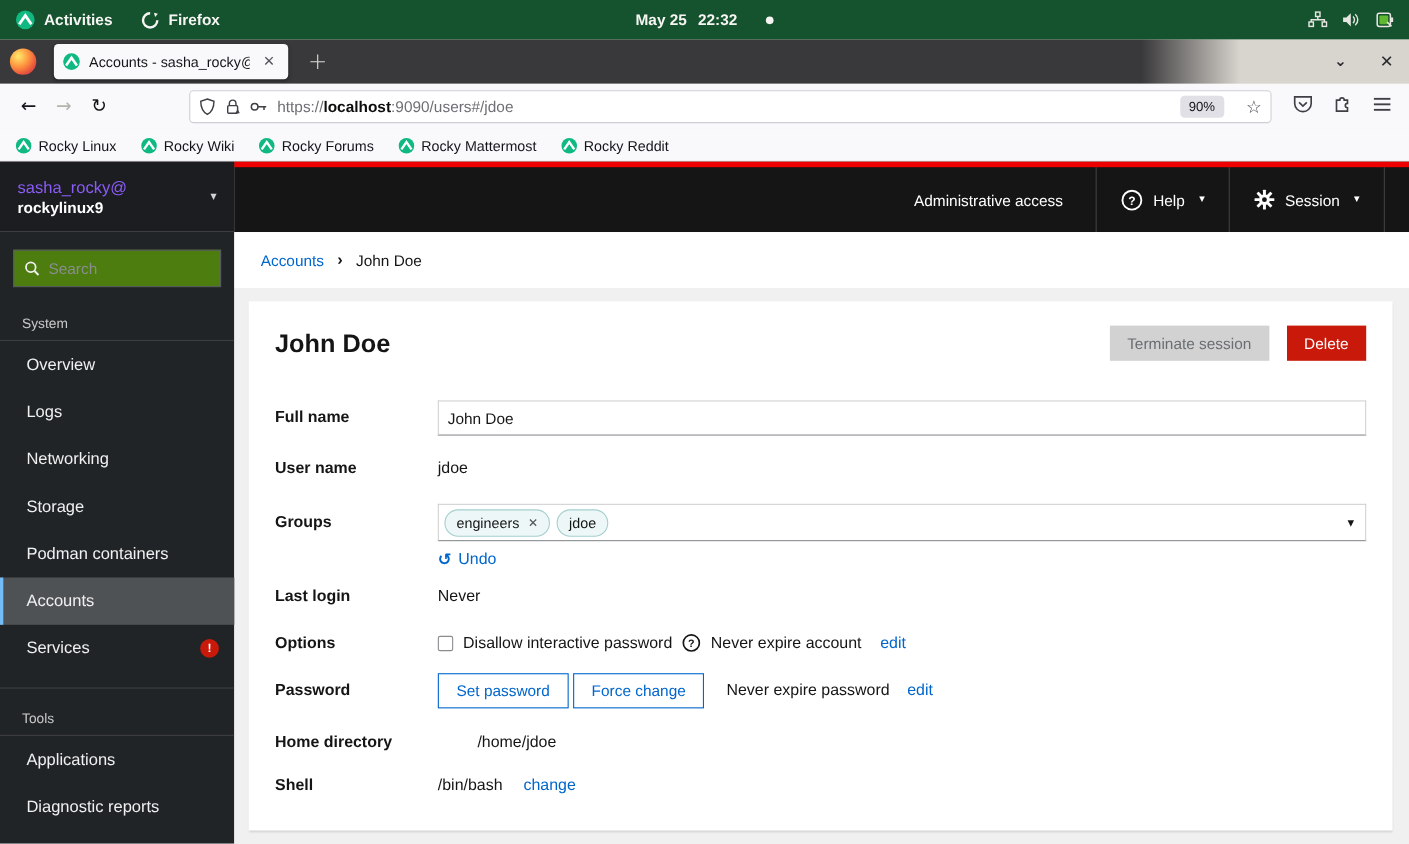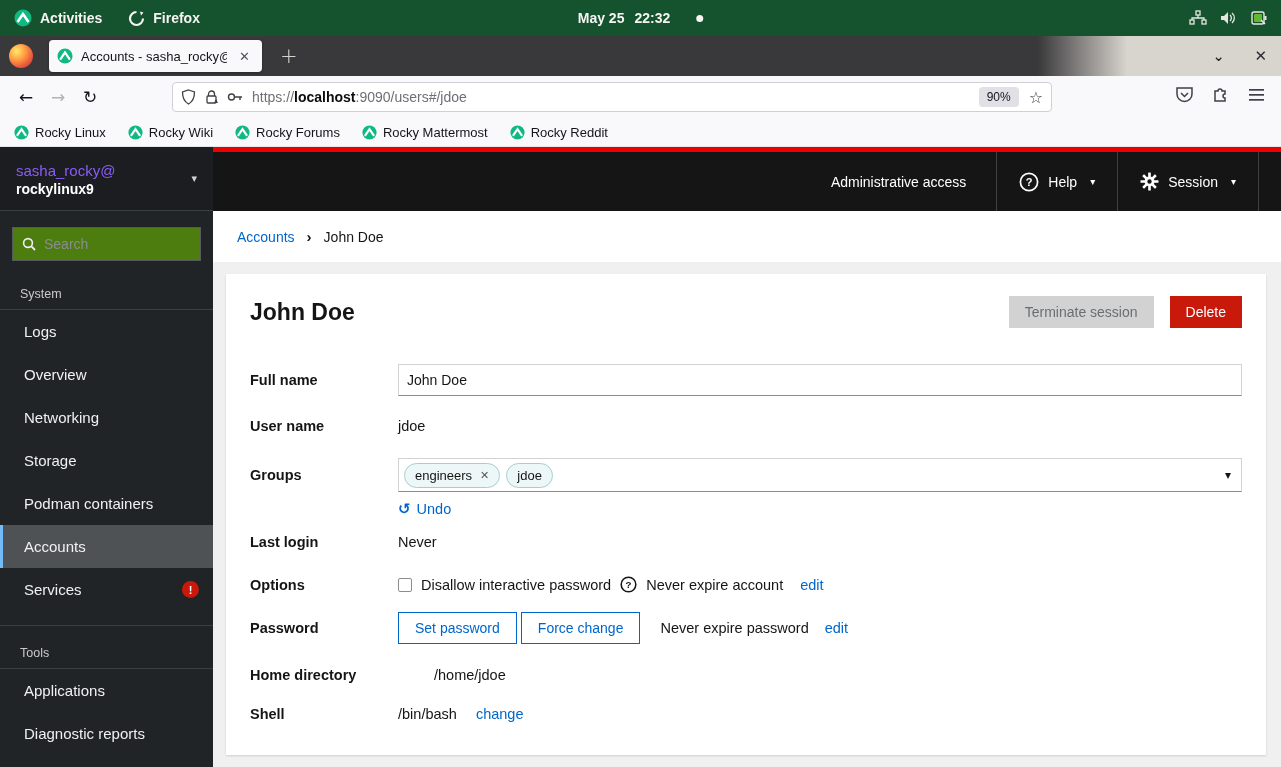--- a/index.html
+++ b/index.html
@@ -31,27 +31,27 @@
   .new-tab { color:#d6d4cf; font-size:21px; font-weight:300; padding:0 10px; margin-left:8px; }
   .tabbar-right { position:absolute; right:0; top:0; height:40px; display:flex; align-items:center; gap:30px; padding-right:14px; color:#2a2a2e; }
   .chev-down-win { font-size:14px; font-weight:700; }
   .win-close { font-size:15px; font-weight:700; }
 
   
   .nav-toolbar { height:42px; background:#f9f9fb; display:flex; align-items:center; padding:0 10px; }
   .nav-btn { width:32px; height:30px; display:flex; align-items:center; justify-content:center;
     font-size:17px; color:#15141a; border-radius:4px; }
   .nav-btn.disabled { color:#b5b3ad; }
-  .url-box { margin-left:66px; width:880px; height:30px; background:#fff;
+  .url-box { margin-left:66px; width:984px; height:30px; background:#fff;
     border:1px solid #cfcfd8; border-radius:4px; display:flex; align-items:center; padding:0 8px; }
   .url-ico { display:flex; align-items:center; margin-right:8px; }
   .url-text { font-size:14px; color:#6f6f76; flex:1; white-space:nowrap; overflow:hidden; }
   .url-host { color:#0c0c0d; font-weight:600; }
   .zoom-pill { background:#e0e0e6; color:#15141a; font-size:12px; border-radius:4px;
-    padding:3px 8px; margin-right:10px; }
+    padding:3px 8px; margin-right:20px; }
   .star { font-size:16px; color:#3f3f46; }
   .toolbar-right { margin-left:auto; display:flex; align-items:center; gap:18px; padding-right:6px; }
 
   
   .bookmarks { height:29px; background:#f9f9fb; display:flex; align-items:center; gap:22px;
     padding-left:14px; font-size:13px; color:#15141a; border-bottom:1px solid #e5e4e8; }
   .bm { display:flex; align-items:center; gap:6px; }
 
   
   .app { display:flex; height:620px; }
@@ -305,24 +305,24 @@
         <path d="M9.4 9.4 L13 13" stroke="#f0f0f0" stroke-width="1.8"></path>
       </svg>
       <input type="text" placeholder="Search" style="">
     </div>
 
     <nav>
       <div class="nav-section">
         <div class="nav-section-title">System</div>
         <div class="nav-divider"></div>
         <div class="nav-item">
+            <span>Overview</span>
+          </div>
+        <div class="nav-item">
             <span>Logs</span>
-          </div>
-        <div class="nav-item">
-            <span>Overview</span>
           </div>
         <div class="nav-item">
             <span>Networking</span>
           </div>
         <div class="nav-item">
             <span>Storage</span>
           </div>
         <div class="nav-item">
             <span>Podman containers</span>
           </div>

